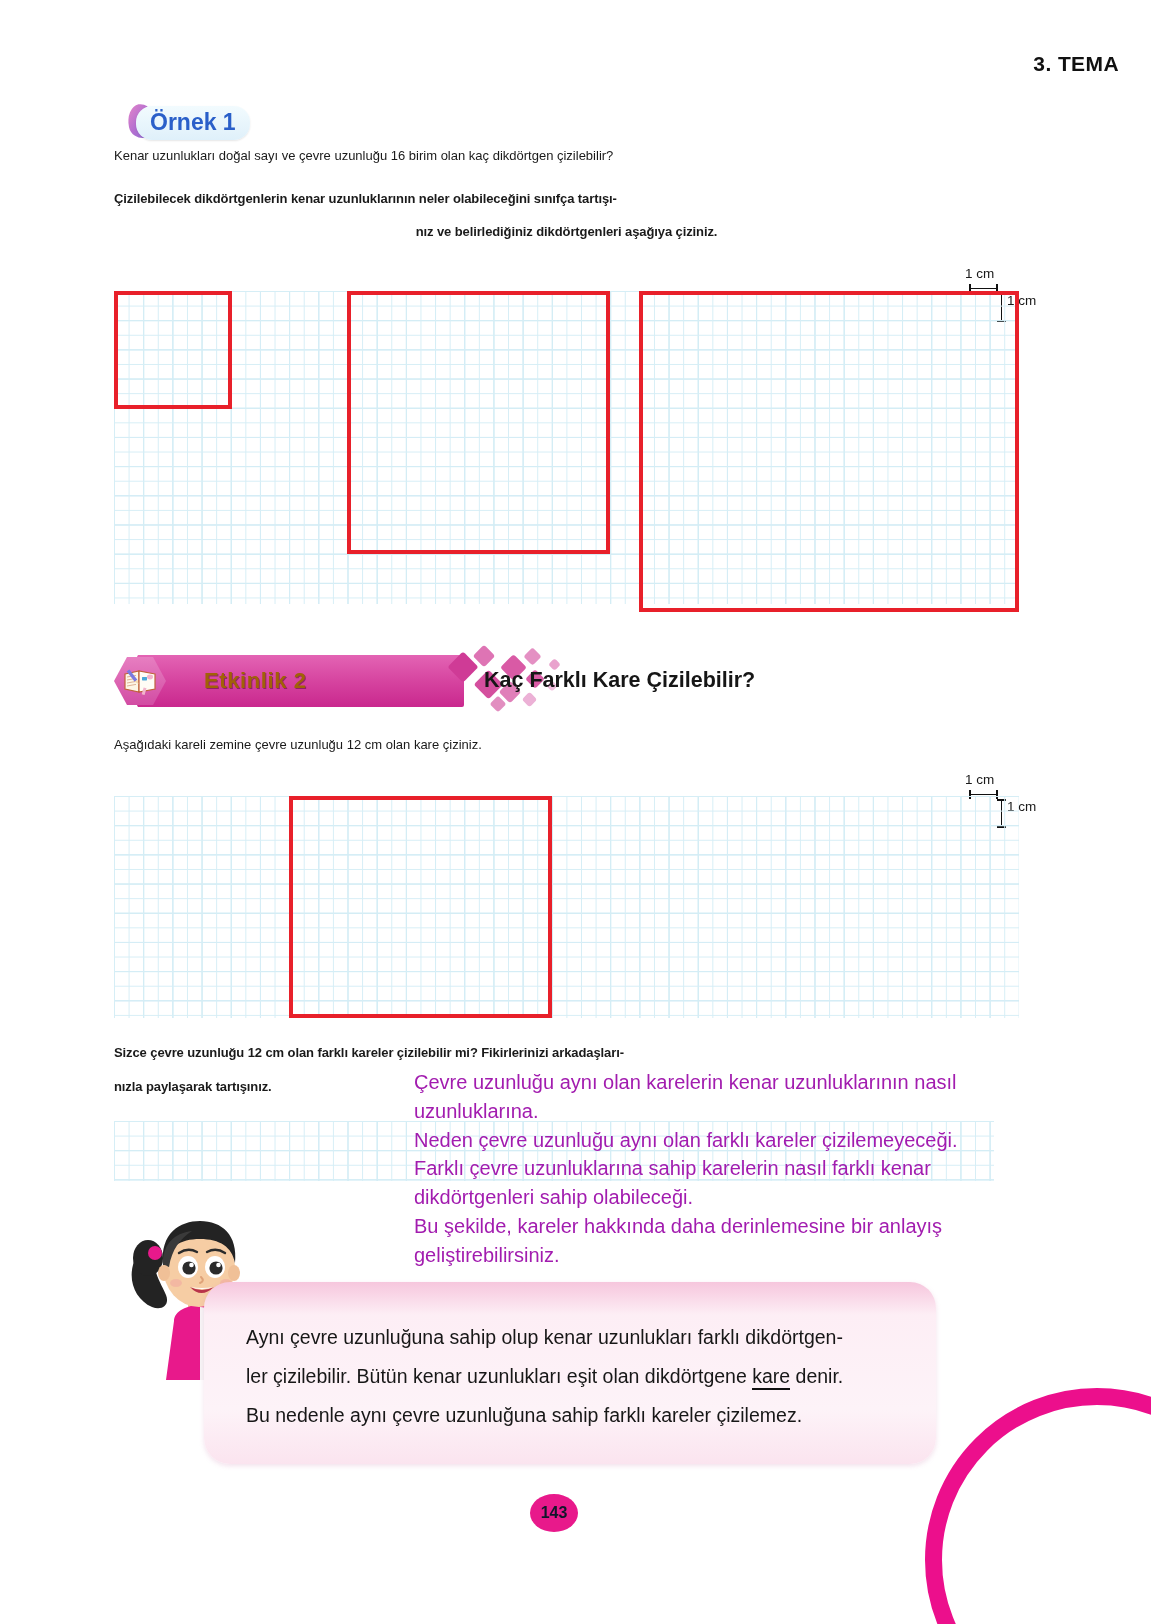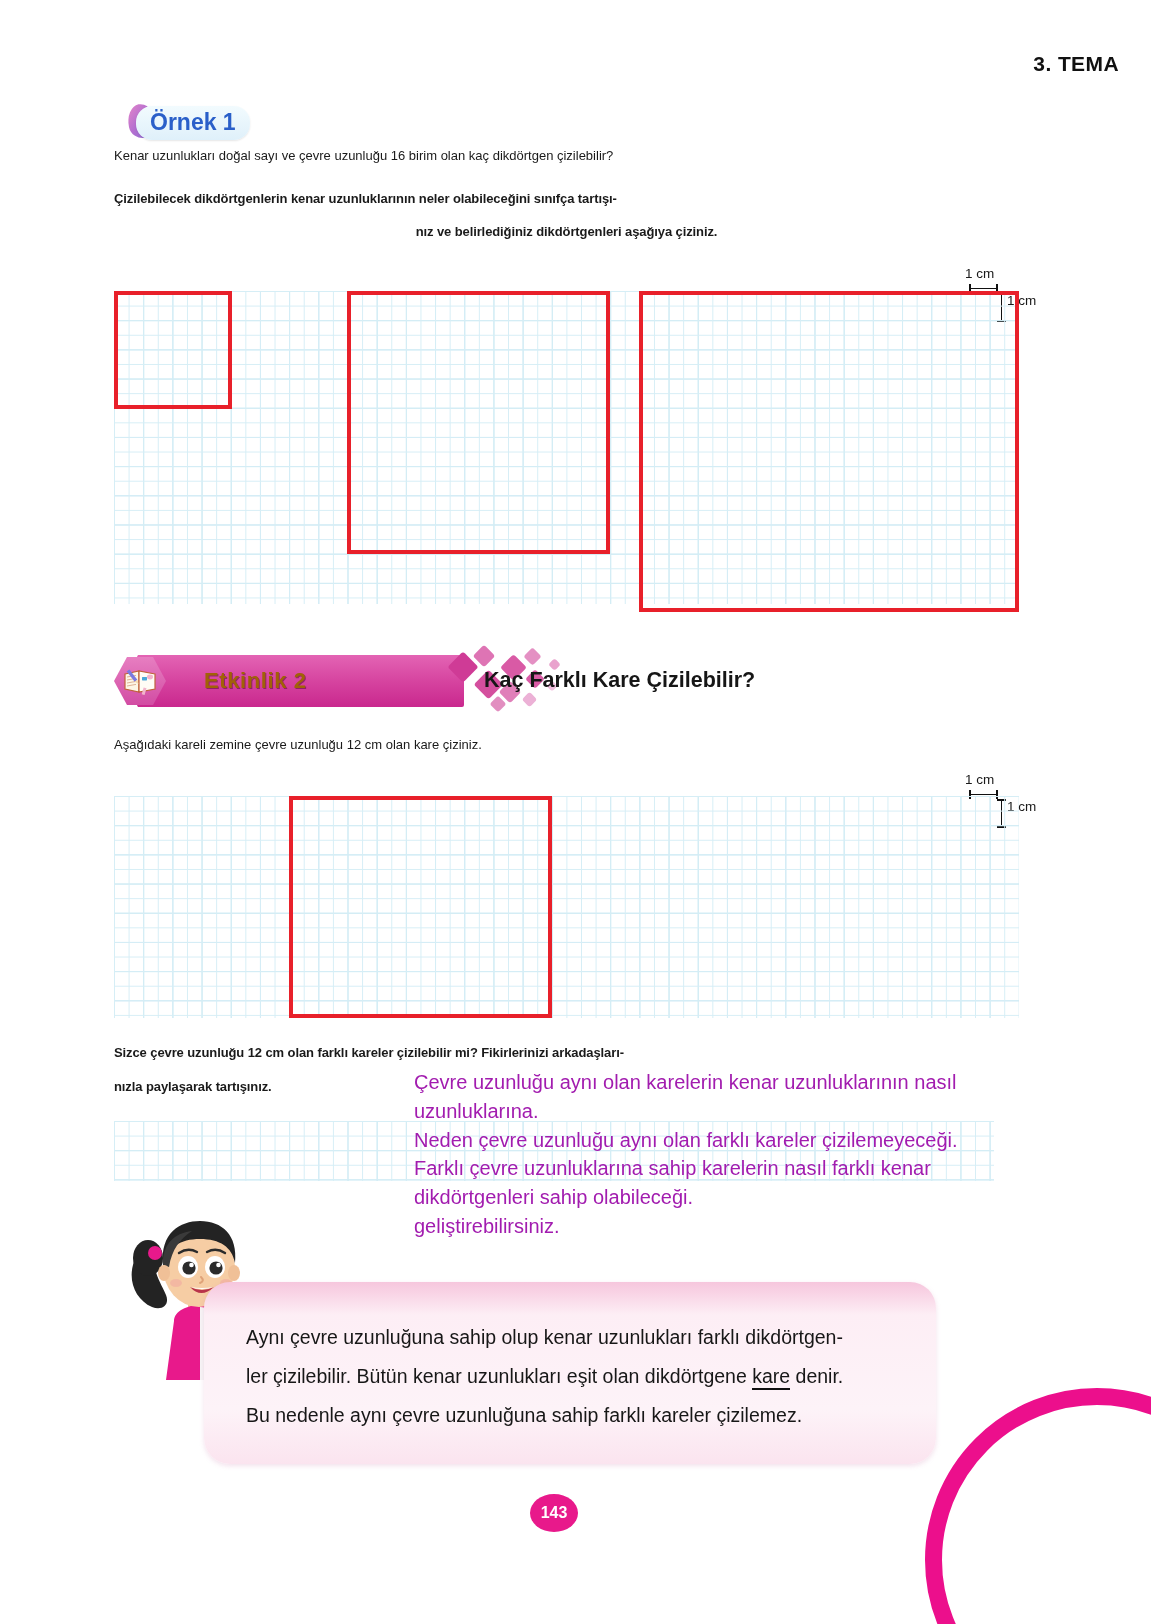--- a/index.html
+++ b/index.html
@@ -117,21 +117,21 @@
   }
   .infobox .txt{
     position:absolute;left:42px;top:36px;width:660px;
     font-size:19.5px;line-height:2.0;color:#171717;
   }
   .uline{border-bottom:2.5px solid #111;padding-bottom:1px;}
 
   
   .pageno{
     position:absolute;left:530px;top:1494px;width:48px;height:38px;
-    border-radius:50%;background:#e8198b;color:#ffffff;
+    border-radius:50%;background:#e8198b;color:#0f172a;
     display:flex;align-items:center;justify-content:center;
     font-size:16px;font-weight:bold;
   }
   .arc{
     position:absolute;right:-118px;bottom:-108px;width:310px;height:310px;
     border:17px solid #ec0f8c;border-radius:50%;
   }
 </style>
 </head>
 <body>
@@ -216,20 +216,21 @@
   <div class="gridbox" style="left:114px;top:1121px;width:880px;height:60px;">
     <div class="cells"></div>
   </div>
 
   <div class="redann">
     <div>Çevre uzunluğu aynı olan karelerin kenar uzunluklarının nasıl</div>
     <div>uzunluklarına.</div>
     <div>Neden çevre uzunluğu aynı olan farklı kareler çizilemeyeceği.</div>
     <div>Farklı çevre uzunluklarına sahip karelerin nasıl farklı kenar</div>
     <div>dikdörtgenleri sahip olabileceği.</div>
+    <div>Bu şekilde, kareler hakkında daha derinlemesine bir anlayış</div>
     <div>geliştirebilirsiniz.</div>
   </div>
 
   <div class="girl">
     <svg width="160" height="185" viewBox="0 0 160 185" aria-hidden="true">
 
       <path d="M14 62 C4 82 12 104 30 112 C40 116 48 110 44 100 C38 86 30 76 34 62 Z" fill="#232323"></path>
       <ellipse cx="26" cy="63" rx="15" ry="18" fill="#232323"></ellipse>
       <circle cx="33" cy="58" r="7" fill="#e8198b"></circle>
 

